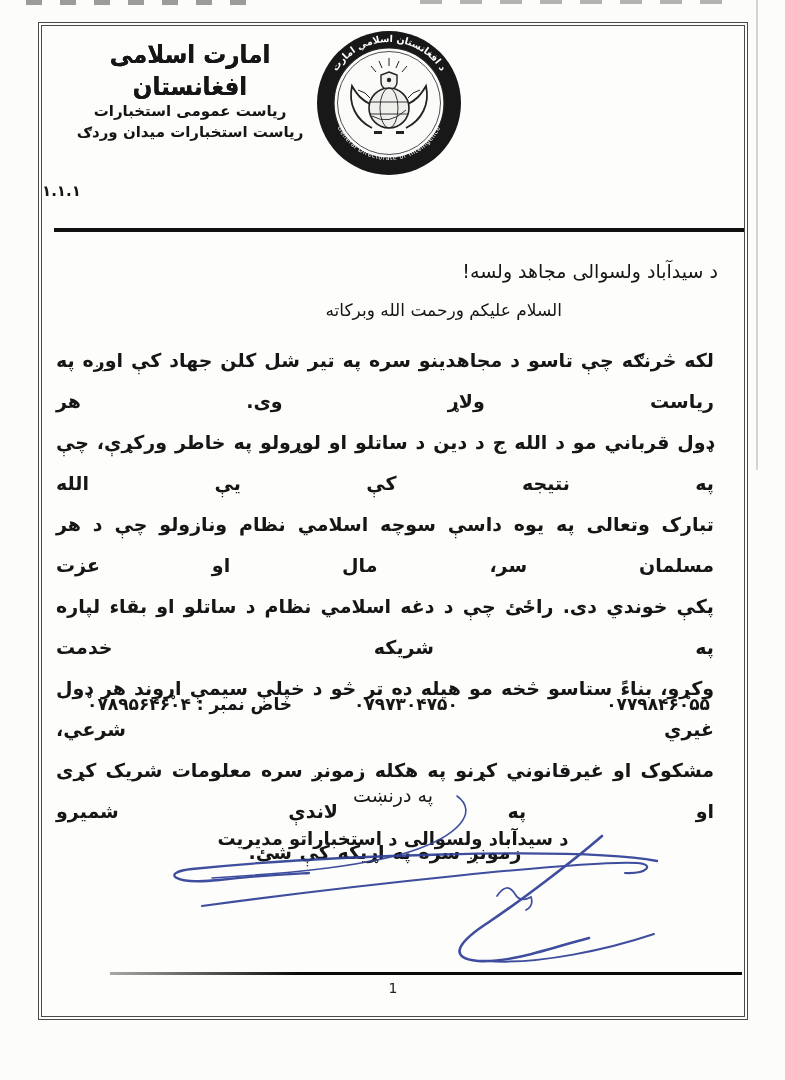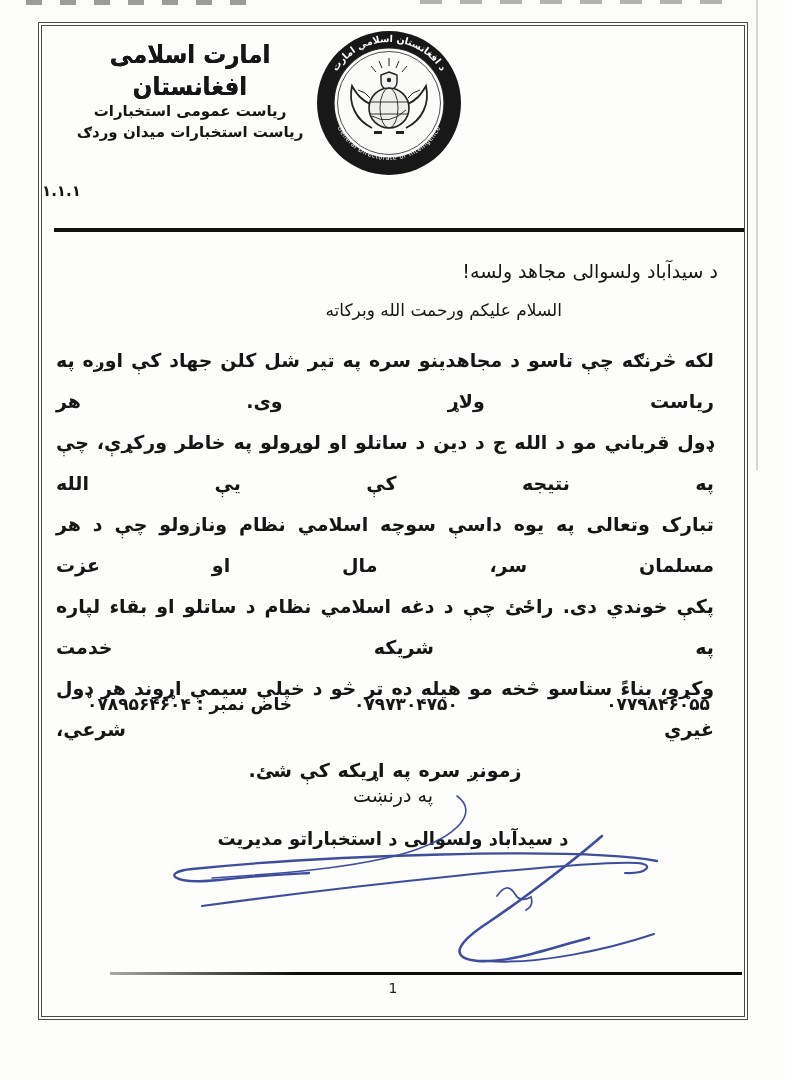--- a/index.html
+++ b/index.html
@@ -140,20 +140,21 @@
 
   <div class="salutation">د سیدآباد ولسوالی مجاهد ولسه!</div>
   <div class="greeting">السلام علیکم ورحمت الله وبرکاته</div>
 
   <div class="body-text">
     <div class="body-line">لکه څرنګه چې تاسو د مجاهدینو سره په تیر شل کلن جهاد کې اوږه په ریاست ولاړ وی. هر</div>
     <div class="body-line">ډول قرباني مو د الله ج د دین د ساتلو او لوړولو په خاطر ورکړې، چې په نتیجه کې یې الله</div>
     <div class="body-line">تبارک وتعالی په یوه داسې سوچه اسلامي نظام ونازولو چې د هر مسلمان سر، مال او عزت</div>
     <div class="body-line">پکې خوندي دی. راځئ چې د دغه اسلامي نظام د ساتلو او بقاء لپاره په شریکه خدمت</div>
     <div class="body-line">وکړو، بناءً ستاسو څخه مو هیله ده تر څو د خپلې سیمې اړوند هر ډول غیري شرعي،</div>
+    <div class="body-line">مشکوک او غیرقانوني کړنو په هکله زمونږ سره معلومات شریک کړی او په لاندې شمیرو</div>
     <div class="body-line last">زمونږ سره په اړیکه کې شئ.</div>
   </div>
 
   <div class="phones">
     <span class="phone-right">۰۷۷۹۸۴۶۰۵۵</span>
     <span class="phone-middle">۰۷۹۷۳۰۴۷۵۰</span>
     <span class="phone-special">
       <span>خاص نمبر :</span>
       <span class="num">۰۷۸۹۵۶۴۶۰۴</span>
     </span>

